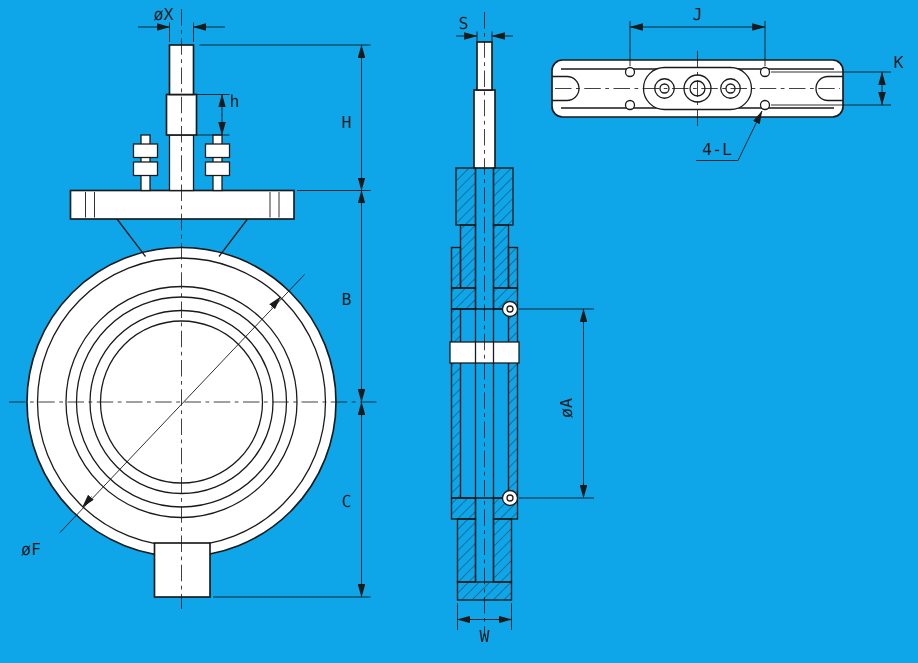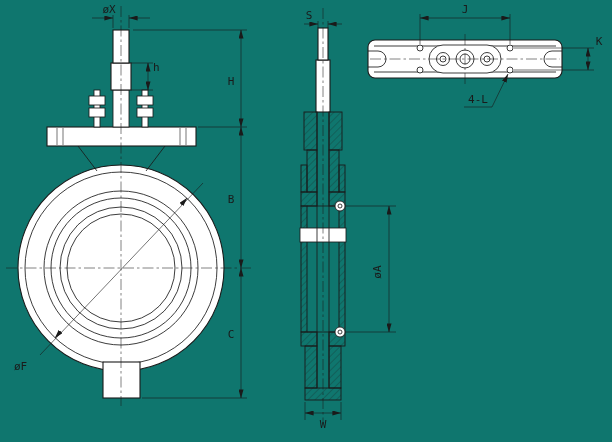--- a/index.html
+++ b/index.html
@@ -1,16 +1,16 @@
 <!DOCTYPE html>
 <html><head>
 <meta charset="utf-8">
 <style>
   html,body{margin:0;padding:0;background:#ffffff;}
-  .stage{width:612px;height:442px;background:#0f766e;position:relative;overflow:hidden;}
+  .stage{width:612px;height:442px;background:#0ea5e9;position:relative;overflow:hidden;}
   svg{display:block;}
   .outline{fill:#ffffff;stroke:#1a1a1a;stroke-width:1.1;}
   .thin{fill:none;stroke:#1a1a1a;stroke-width:0.85;}
   .thinw{fill:#ffffff;stroke:#1a1a1a;stroke-width:0.85;}
   .hatched{fill:url(#hatch);stroke:#1a1a1a;stroke-width:0.9;}
   .center{fill:none;stroke:#1a1a1a;stroke-width:0.55;stroke-dasharray:11 3 2.5 3;}
   .dim{fill:none;stroke:#1a1a1a;stroke-width:0.6;}
   .dimtext{font-family:"DejaVu Sans Mono", monospace;font-size:11px;fill:#1a1a1a;}
 </style>
 </head>

